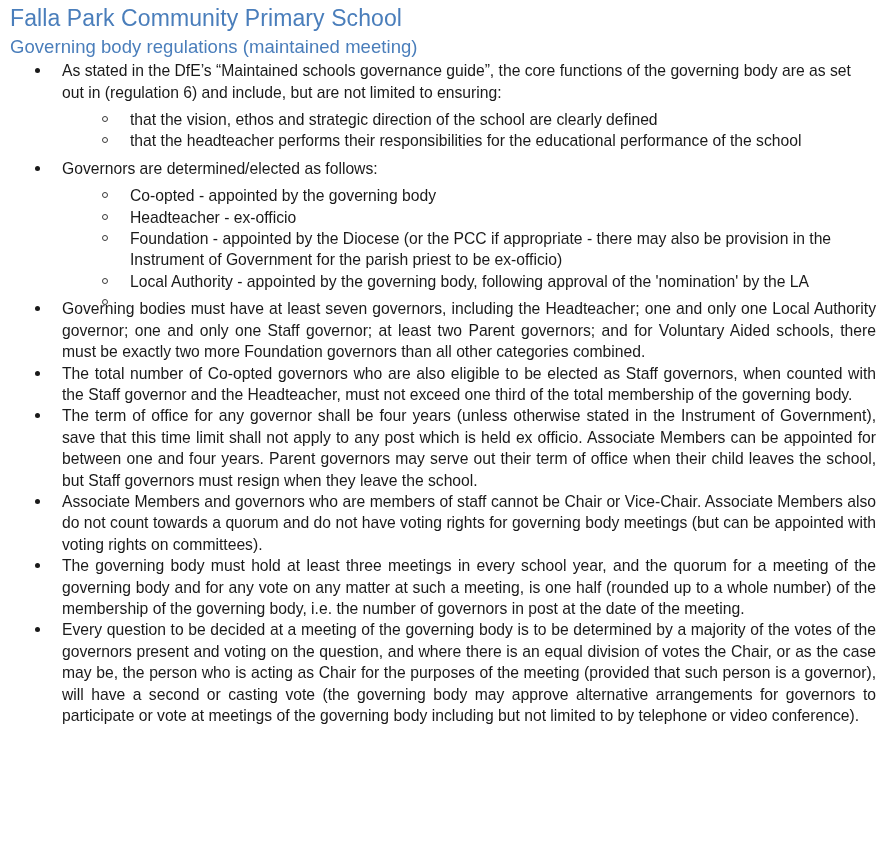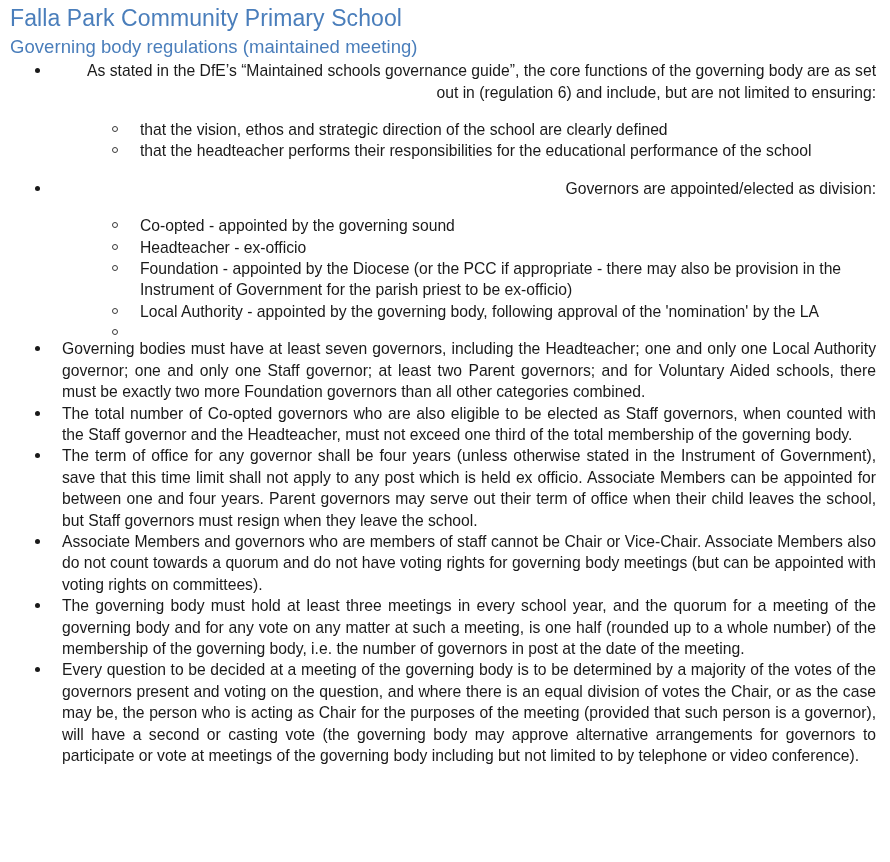--- a/index.html
+++ b/index.html
@@ -46,31 +46,31 @@
   }
 
   
   ul.level1 {
     list-style: none;
     margin: 0;
     padding: 0;
   }
   ul.level2 {
     list-style: none;
-    margin: 16px;
+    margin: 6px;
     padding: 0;
   }
 
   li.l1 {
     position: relative;
     margin: 0;
     padding: 0 14px 0 62px;
     font-size: 15.7px;
     line-height: 21.4px;
-    text-align: right;
+    text-align: left;
   }
   li.l1.justify {
     text-align: justify;
     text-justify: inter-word;
   }
   li.l1 > .bullet-disc {
     position: absolute;
     left: 35px;
     top: 8px;
     width: 5px;
@@ -123,26 +123,26 @@
         <span class="txt">that the vision, ethos and strategic direction of the school are clearly defined</span>
       </li>
       <li class="l2">
         <span class="bullet-circle"></span>
         <span class="txt">that the headteacher performs their responsibilities for the educational performance of the school</span>
       </li>
     </ul>
 
     <li class="l1">
       <span class="bullet-disc"></span>
-      <span class="txt">Governors are appointed/elected as division:</span>
+      <span class="txt">Governors are determined/elected as follows:</span>
     </li>
     <ul class="level2">
       <li class="l2">
         <span class="bullet-circle"></span>
-        <span class="txt">Co-opted - appointed by the governing sound</span>
+        <span class="txt">Co-opted - appointed by the governing body</span>
       </li>
       <li class="l2">
         <span class="bullet-circle"></span>
         <span class="txt">Headteacher - ex-officio</span>
       </li>
       <li class="l2">
         <span class="bullet-circle"></span>
         <span class="txt">Foundation - appointed by the Diocese (or the PCC if appropriate - there may also be provision in the Instrument of Government for the parish priest to be ex-officio)</span>
       </li>
       <li class="l2">

